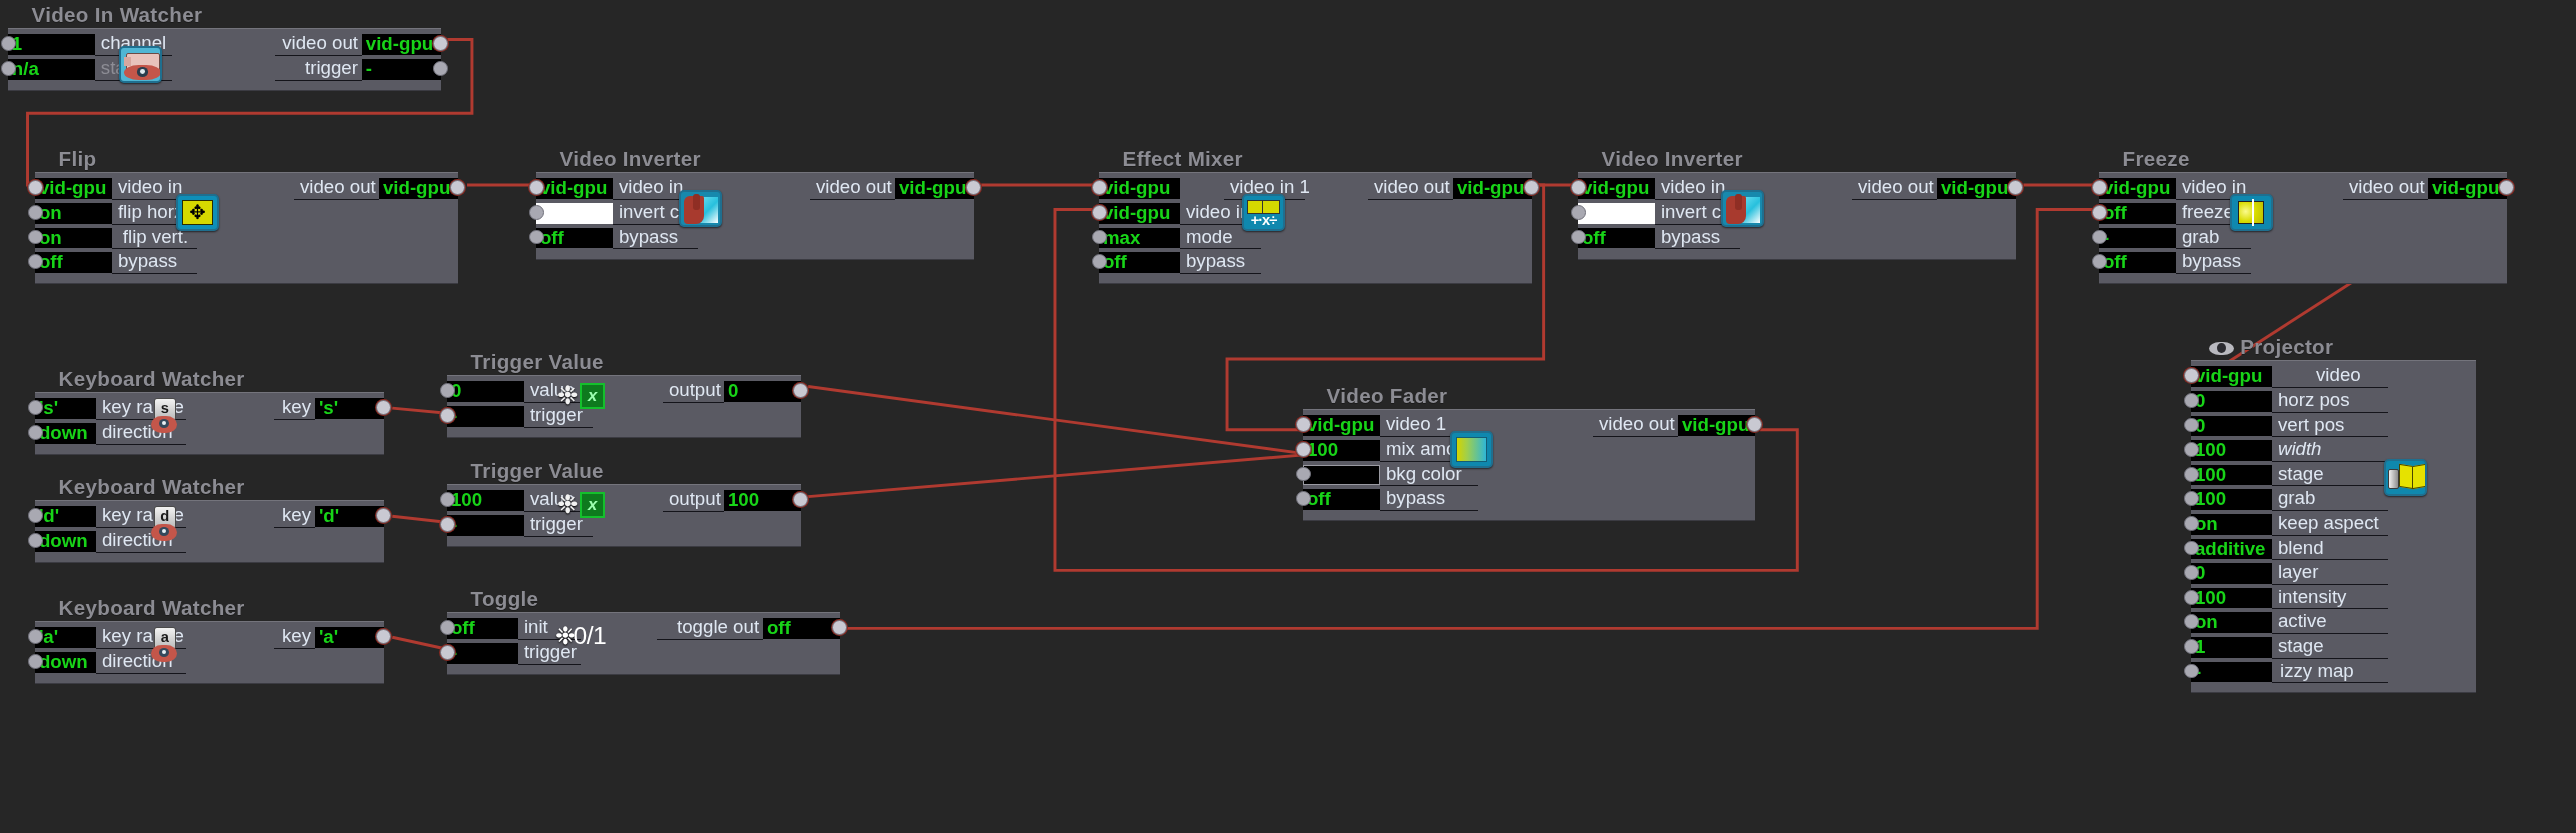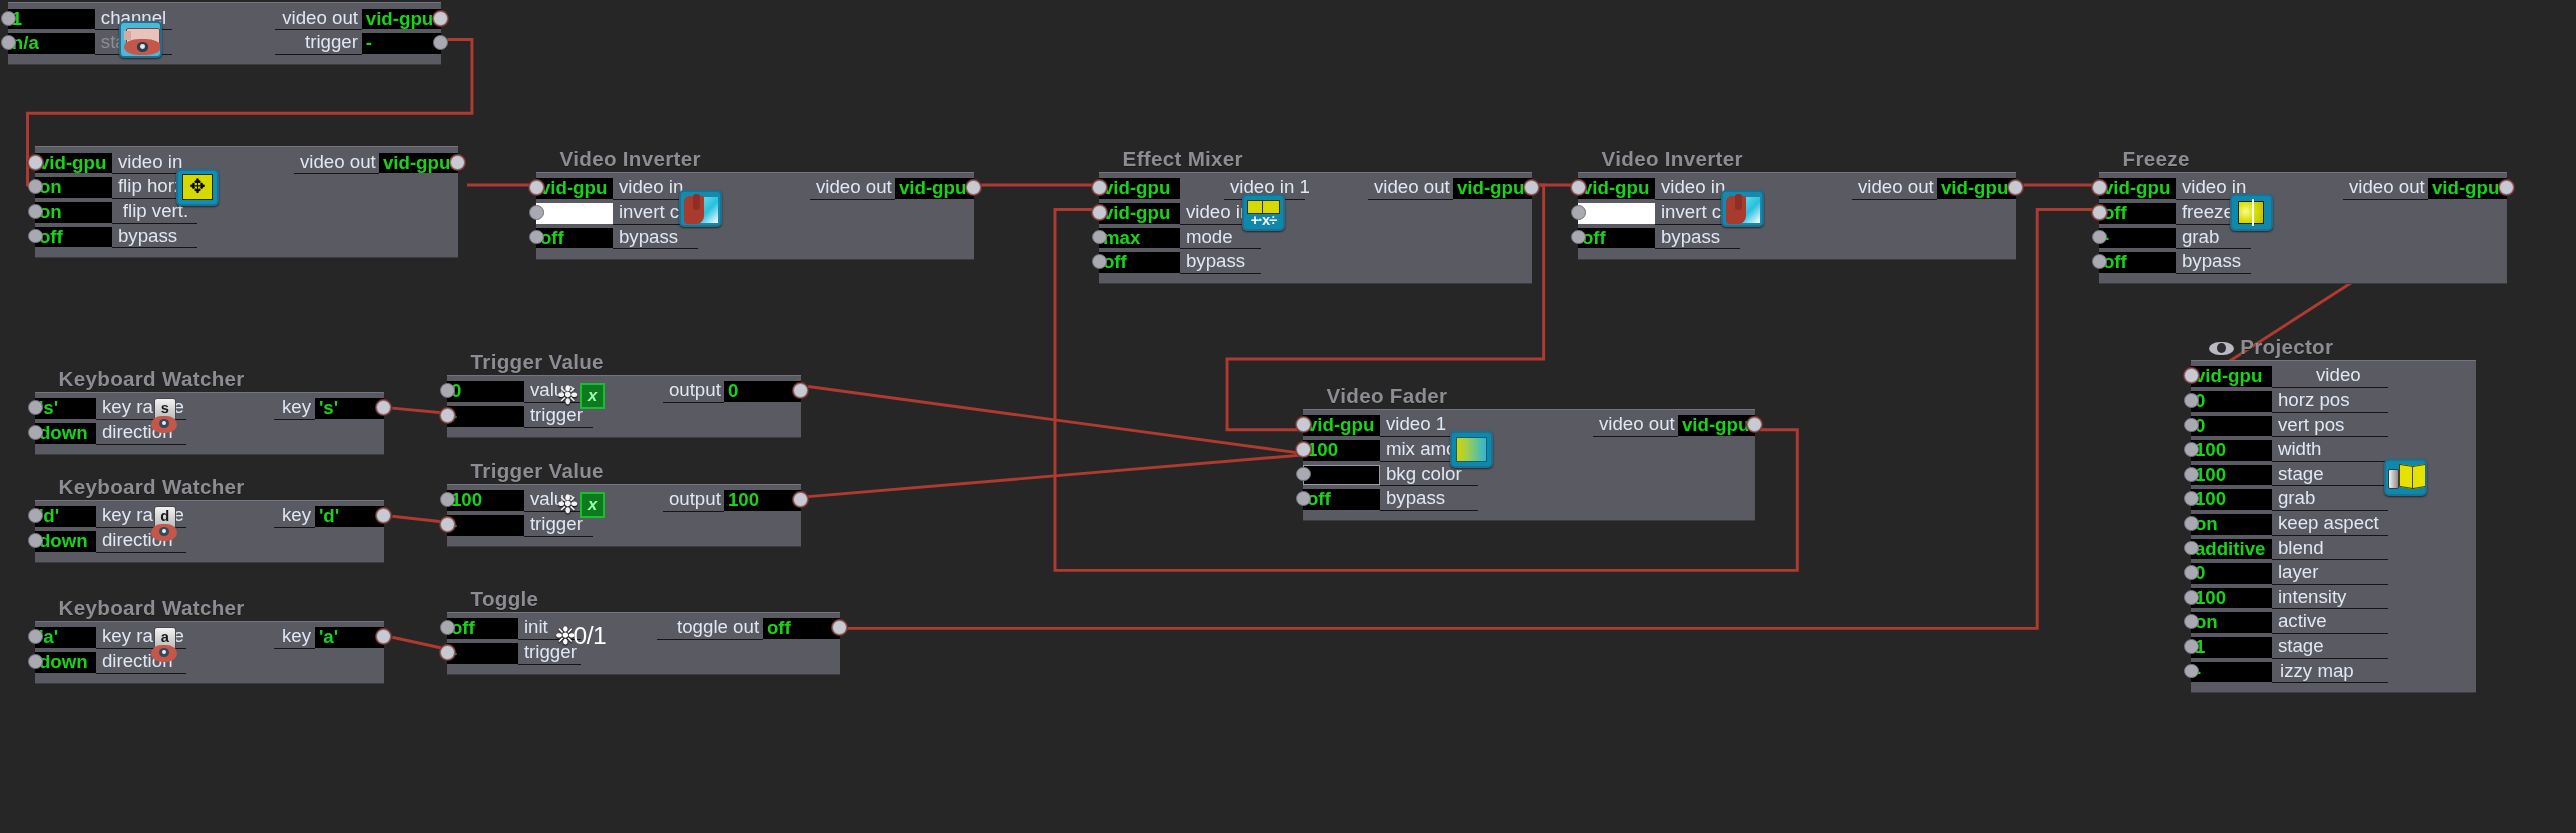--- a/index.html
+++ b/index.html
@@ -131,20 +131,21 @@
       <path d="M 822,393 L 1332,462" stroke="#b03a30" stroke-width="3" fill="none"></path>
       <path d="M 822,505 L 1332,462" stroke="#b03a30" stroke-width="3" fill="none"></path>
       <path d="M 860,639 L 2072,639 L 2072,213 L 2140,213" stroke="#b03a30" stroke-width="3" fill="none"></path>
       <path d="M 399,415 L 463,421" stroke="#b03a30" stroke-width="3" fill="none"></path>
       <path d="M 399,525 L 463,532" stroke="#b03a30" stroke-width="3" fill="none"></path>
       <path d="M 399,648 L 463,662" stroke="#b03a30" stroke-width="3" fill="none"></path>
       <path d="M 2546,188 L 2243,383" stroke="#b03a30" stroke-width="3" fill="none"></path>
     </svg>
   <div id="nodes">
       <div class="node" style="left: 7.9px; top: 2px; width: 433px;">
+        <div class="node-title">Video In Watcher</div>
         <div class="node-body" style="height:61px;">
           <div class="rows" style="position:absolute;left:0;top:3.9px;">
             <div class="row">
               <span class="port in" style="top:3.9px;"></span>
               <span class="valuebox" style="width:87px;">1</span>
               <span class="lbl" style="width:77px;">channel</span>
             </div>
             <div class="row">
               <span class="port in" style="top:3.9px;"></span>
               <span class="valuebox" style="width:87px;">n/a</span>
@@ -165,20 +166,21 @@
           </div>
           <div class="icon" style="left:111px;top:17.7px;">
             <div class="iconbox ic-cam">
               <div class="lens"></div>
               <div class="eye"></div>
             </div>
           </div>
         </div>
       </div>
       <div class="node" style="left: 35px; top: 146px; width: 423px;">
+        <div class="node-title">Flip</div>
         <div class="node-body" style="height:110px;">
           <div class="rows" style="position:absolute;left:0;top:3.9px;">
             <div class="row">
               <span class="port in connected" style="top:3.9px;"></span>
               <span class="valuebox" style="width:77px;">vid-gpu</span>
               <span class="lbl" style="width:85px;">video in</span>
             </div>
             <div class="row">
               <span class="port in" style="top:3.9px;"></span>
               <span class="valuebox" style="width:77px;">on</span>
@@ -598,21 +600,21 @@
               <span class="lbl" style="width:116px;">horz pos</span>
             </div>
             <div class="row">
               <span class="port in" style="top:3.9px;"></span>
               <span class="valuebox" style="width:81px;">0</span>
               <span class="lbl" style="width:116px;">vert pos</span>
             </div>
             <div class="row">
               <span class="port in" style="top:3.9px;"></span>
               <span class="valuebox" style="width:81px;">100</span>
-              <span class="lbl" style="width:116px;">width</span>
+              <span class="lbl" style="width:116px;font-style:italic;">width</span>
             </div>
             <div class="row">
               <span class="port in" style="top:3.9px;"></span>
               <span class="valuebox" style="width:81px;">100</span>
               <span class="lbl" style="width:116px;">stage</span>
             </div>
             <div class="row">
               <span class="port in" style="top:3.9px;"></span>
               <span class="valuebox" style="width:81px;">100</span>
               <span class="lbl" style="width:116px;">grab</span>

